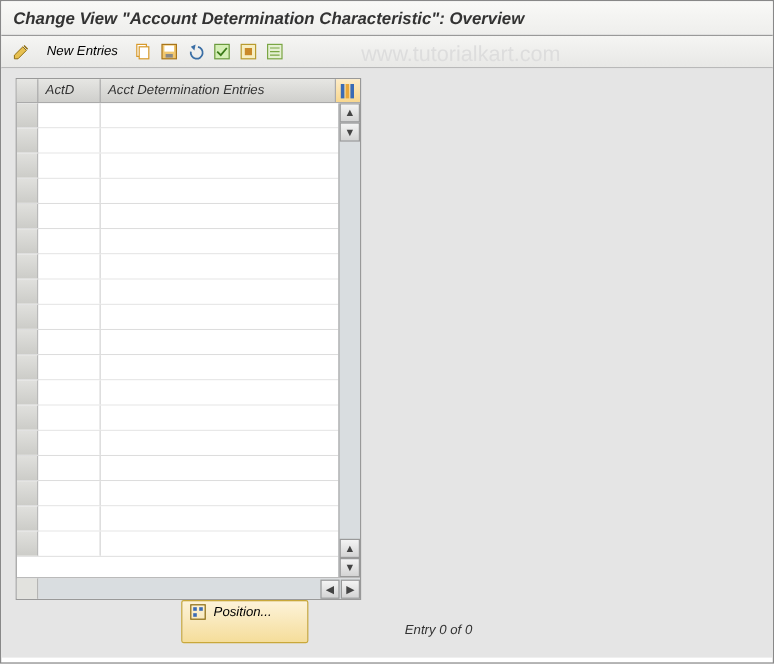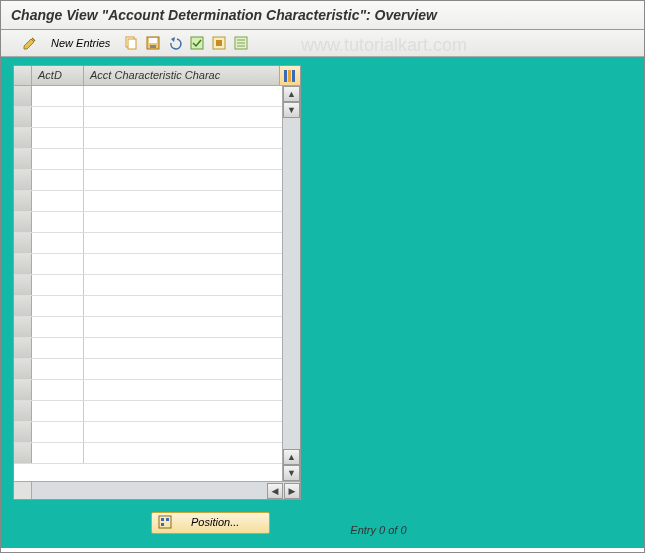--- a/index.html
+++ b/index.html
@@ -19,21 +19,21 @@
       border-bottom: 1px solid #999;
     }
     .title-bar h1 {
       font-size: 14px;
       font-weight: bold;
       font-style: italic;
       color: #333;
     }
     .toolbar {
       background: linear-gradient(to bottom, #f5f5f3, #e8e8e6);
-      padding: 4px 20px;
+      padding: 4px 8px;
       border-bottom: 1px solid #aaa;
       display: flex;
       gap: 4px;
       position: relative;
     }
     .toolbar .icon-btn {
       width: 18px;
       height: 18px;
       display: inline-flex;
       align-items: center;
@@ -51,21 +51,21 @@
     .watermark {
       position: absolute;
       left: 300px;
       top: 5px;
       font-size: 18px;
       color: #ddd;
       font-weight: normal;
       pointer-events: none;
     }
     .content-area {
-      background: #14b8a6;
+      background: #e5e5e5;
       height: calc(100% - 60px);
       position: relative;
       padding: 8px 0 0 12px;
     }
     .table-wrapper {
       border: 1px solid #999;
       background: #fff;
       width: 288px;
       height: 435px;
       display: flex;
@@ -180,26 +180,26 @@
       left: 0;
       right: 0;
       padding: 0 40px 0 150px;
       display: flex;
       align-items: center;
       gap: 80px;
     }
     .position-btn {
       background: linear-gradient(to bottom, #fdf3da, #f5dd9a);
       border: 1px solid #c9a83a;
-      padding: 2px 30px 4px 6px;
+      padding: 2px 30px 18px 6px;
       font-size: 11px;
       font-style: italic;
       display: inline-flex;
       align-items: center;
-      gap: 19px;
+      gap: 6px;
       cursor: pointer;
       border-radius: 2px;
     }
     .entry-status {
       font-size: 11px;
       font-style: italic;
       color: #333;
       margin-top: 14px;
     }
     svg { display: block; }
@@ -261,21 +261,21 @@
       </svg>
   </span>
   <div class="watermark">www.tutorialkart.com</div>
 </div>
 
 <div class="content-area">
   <div class="table-wrapper">
     <div class="table-header-row">
       <div class="sel-header"></div>
       <div class="col-header col-actd">ActD</div>
-      <div class="col-header col-desc">Acct Characteristic Charac</div>
+      <div class="col-header col-desc">Acct Determination Entries</div>
       <div class="col-settings">
         <svg width="14" height="14" viewBox="0 0 14 14">
             <rect x="1" y="1" width="3" height="12" fill="#3b6bb5"></rect>
             <rect x="5" y="1" width="3" height="12" fill="#e8a73a"></rect>
             <rect x="9" y="1" width="3" height="12" fill="#3b6bb5"></rect>
           </svg>
       </div>
     </div>
     <div class="table-body">
       <div class="rows-area">

